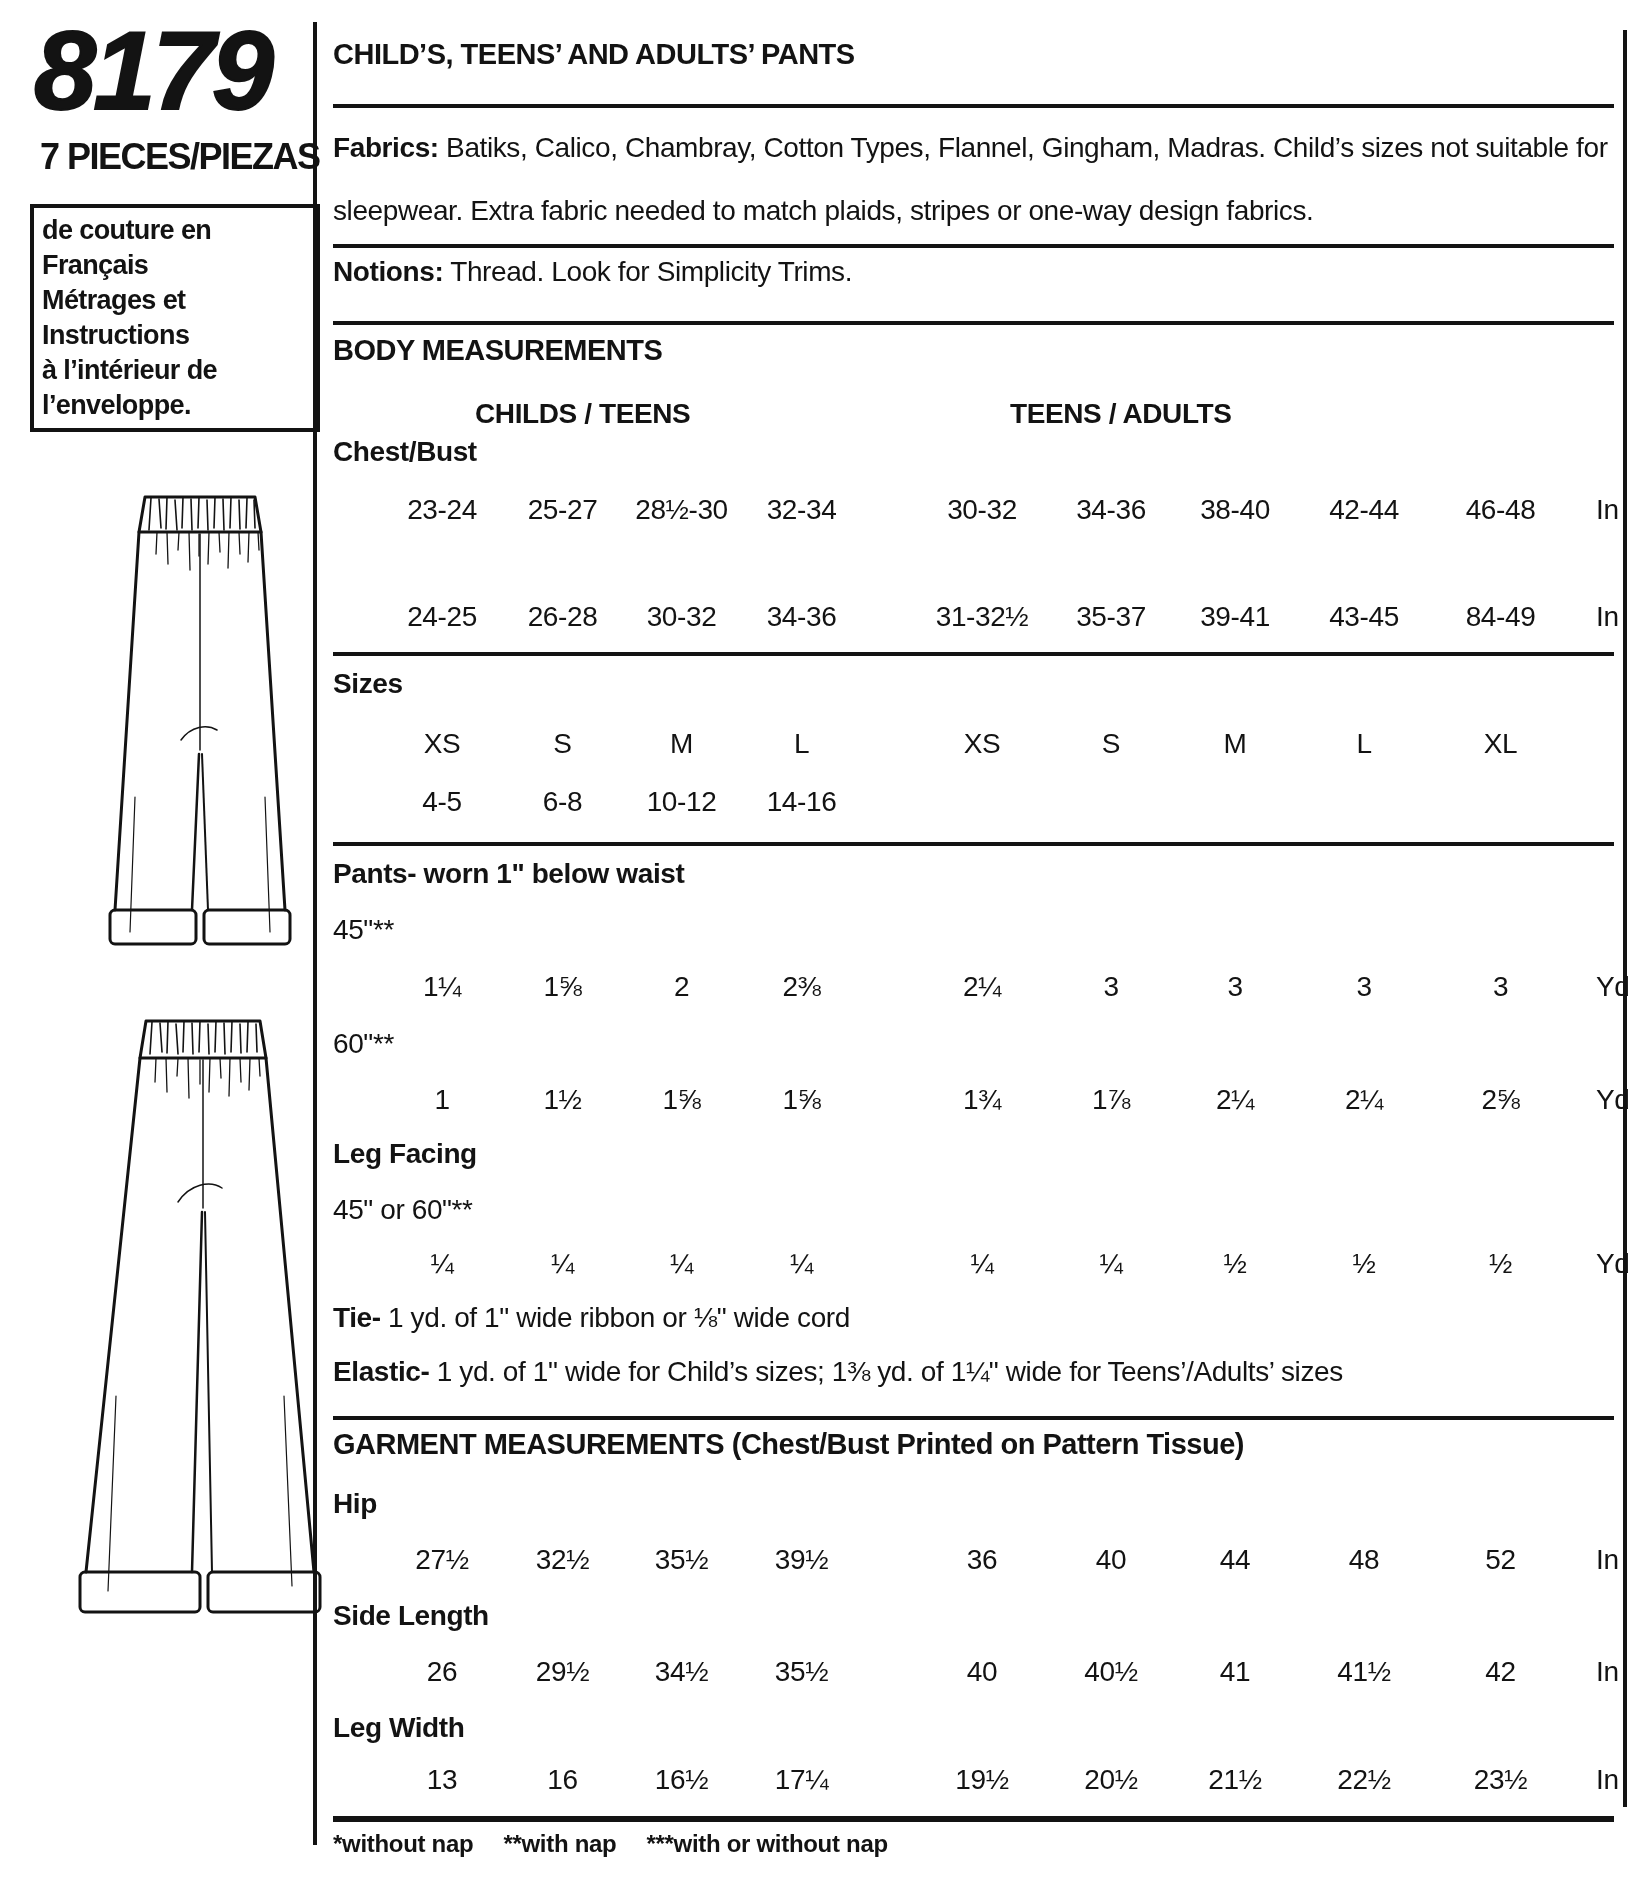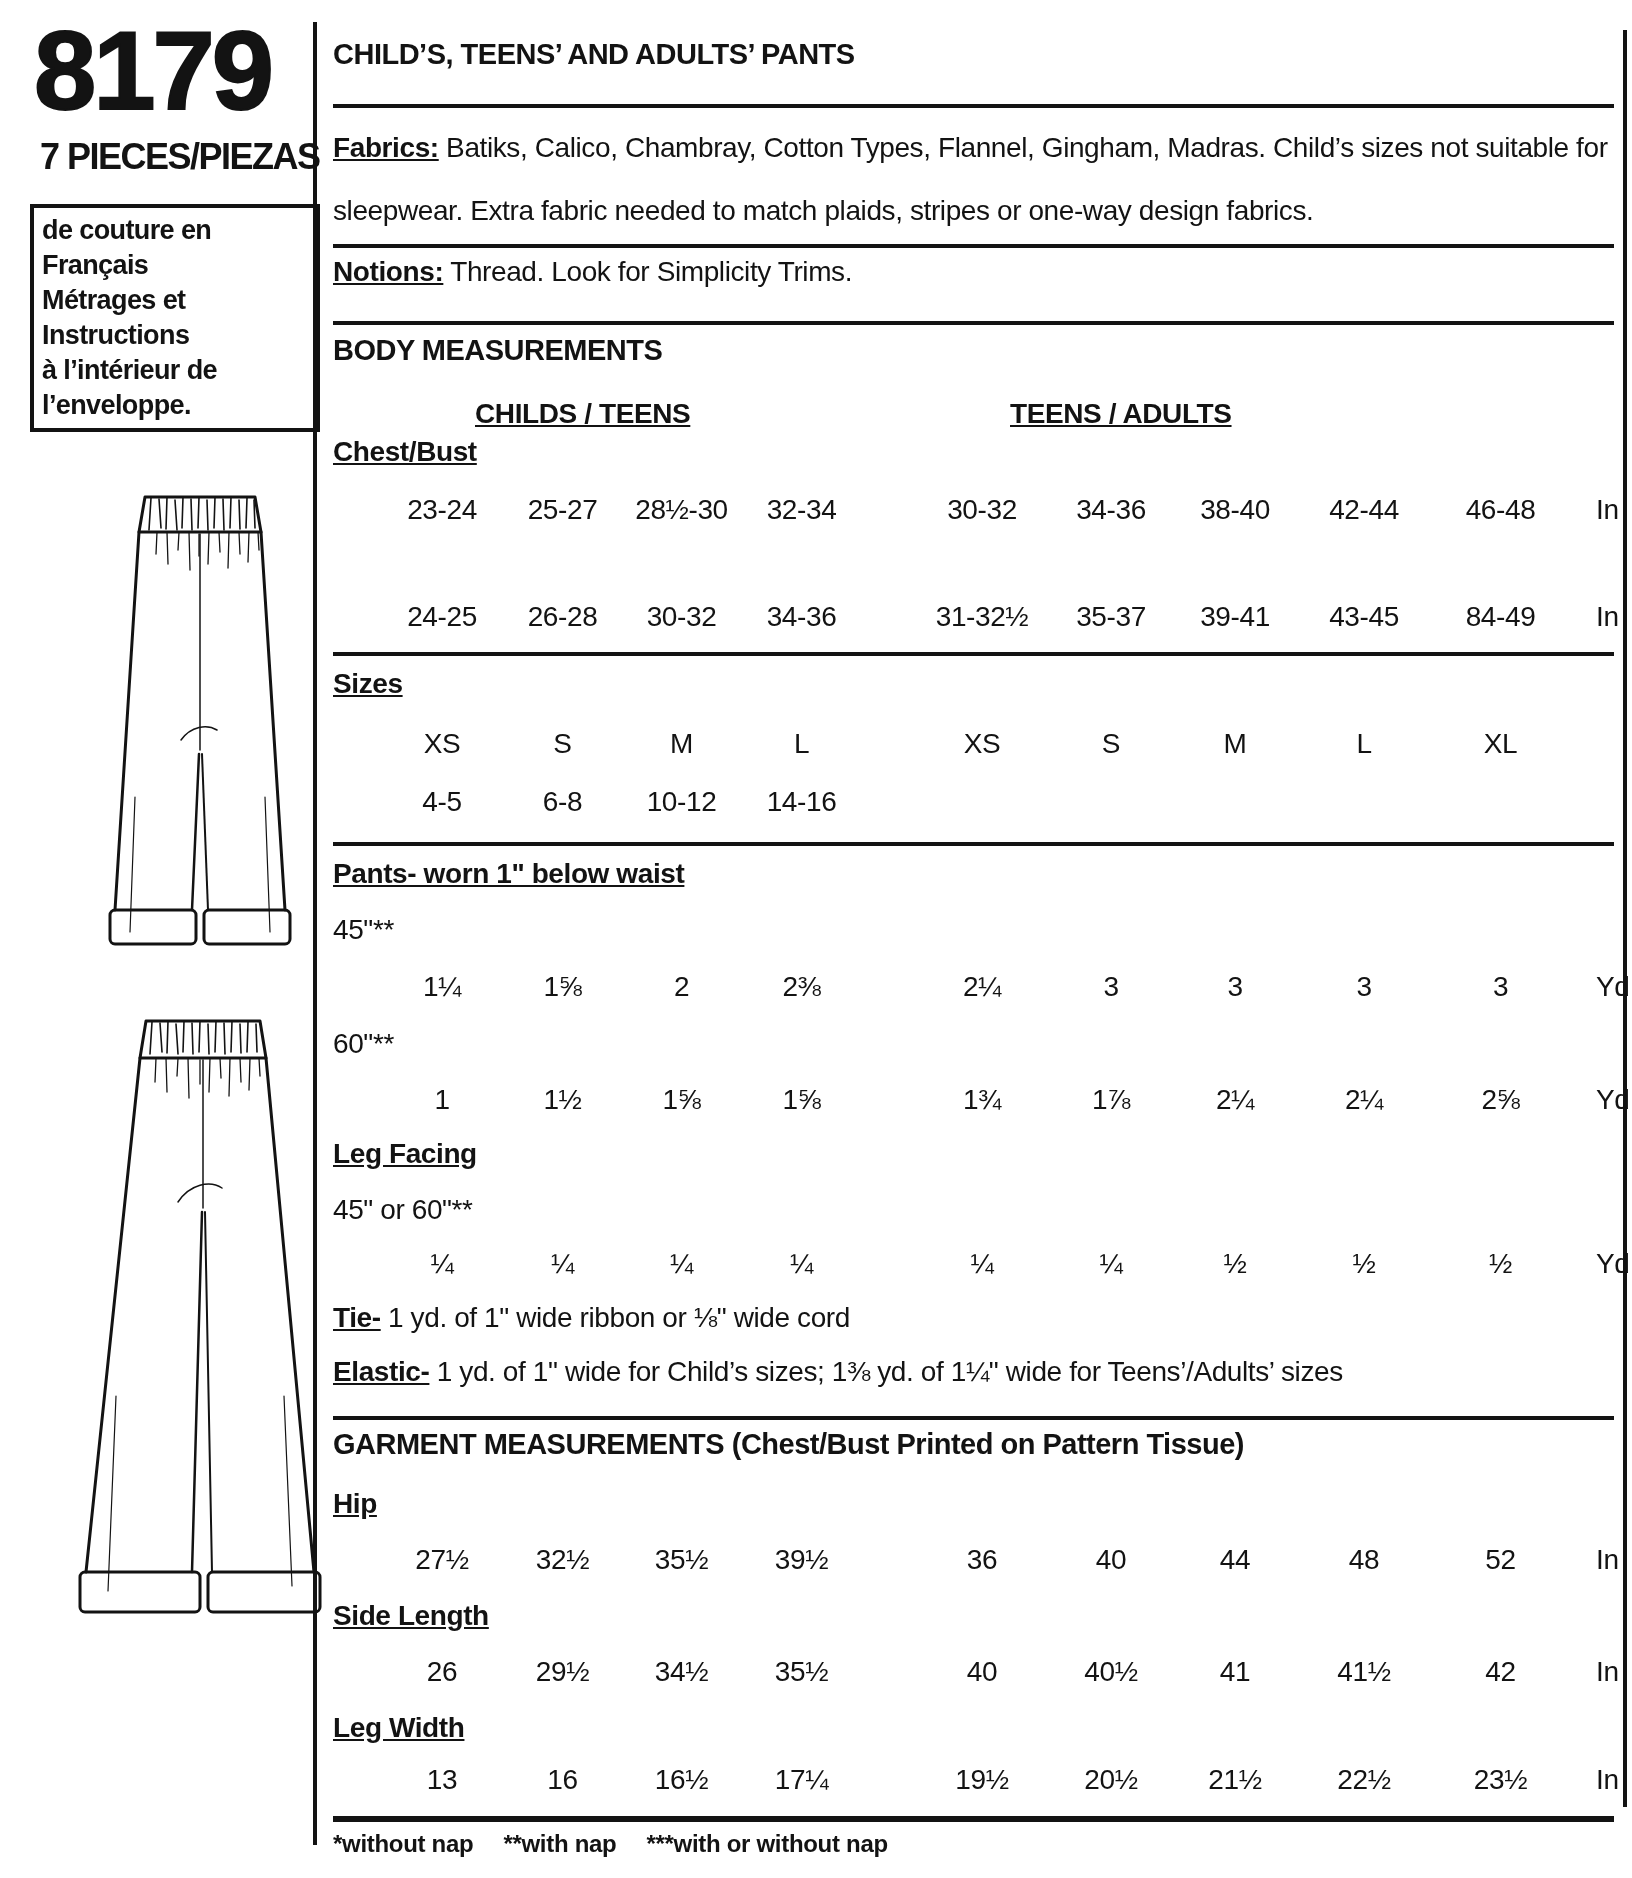--- a/index.html
+++ b/index.html
@@ -1,34 +1,34 @@
 <!DOCTYPE html>
 <html><head>
 <meta charset="utf-8">
 <style>
   html,body{margin:0;padding:0;background:#ffffff;}
   .page{position:relative;width:1632px;height:1878px;background:#fff;color:#131313;
         font-family:"Liberation Sans","DejaVu Sans",sans-serif;overflow:hidden;}
 
   
   .pattern-num{position:absolute;left:34px;top:6px;font-size:112px;font-weight:700;
-               letter-spacing:-3px;-webkit-text-stroke:2px #131313;}
+               letter-spacing:-3px;font-style:italic;-webkit-text-stroke:2px #131313;}
   .pieces{position:absolute;left:40px;top:136px;font-size:36px;font-weight:700;letter-spacing:-1.5px;}
   .french-box{position:absolute;left:30px;top:204px;width:266px;border:4px solid #131313;
               padding:5px 8px;font-weight:700;font-size:27px;line-height:35px;letter-spacing:-0.6px;}
 
   .v-divider{position:absolute;left:313px;top:22px;width:4px;height:1823px;background:#131313;}
   .v-right{position:absolute;left:1623px;top:30px;width:4px;height:1777px;background:#131313;}
 
   
   .pane{position:absolute;left:313px;top:0;width:1201px;height:1878px;margin-top:16px;}
   .rule{position:absolute;left:20px;width:1281px;height:4px;background:#131313;}
   .rule.thick{height:6px;}
   .row{position:absolute;left:20px;width:1286px;font-size:28px;letter-spacing:-0.4px;white-space:nowrap;}
-  .b{font-weight:700;text-decoration:underline;}
+  .b{font-weight:700;}
   .h{font-size:29px;font-weight:700;letter-spacing:-0.5px;}
   .wrap{white-space:normal;line-height:63px;}
 
   .vals{display:grid;grid-template-columns:35px 100px 93px 97px 95px 30px 110px 100px 100px 110px 115px 55px;gap:24px;}
   .vals .c{text-align:center;}
   .vals .u{text-align:left;padding-left:14px;}
 
   .footer-notes{display:flex;gap:30px;font-size:24px;font-weight:700;letter-spacing:-0.3px;}
 
   svg{position:absolute;}

